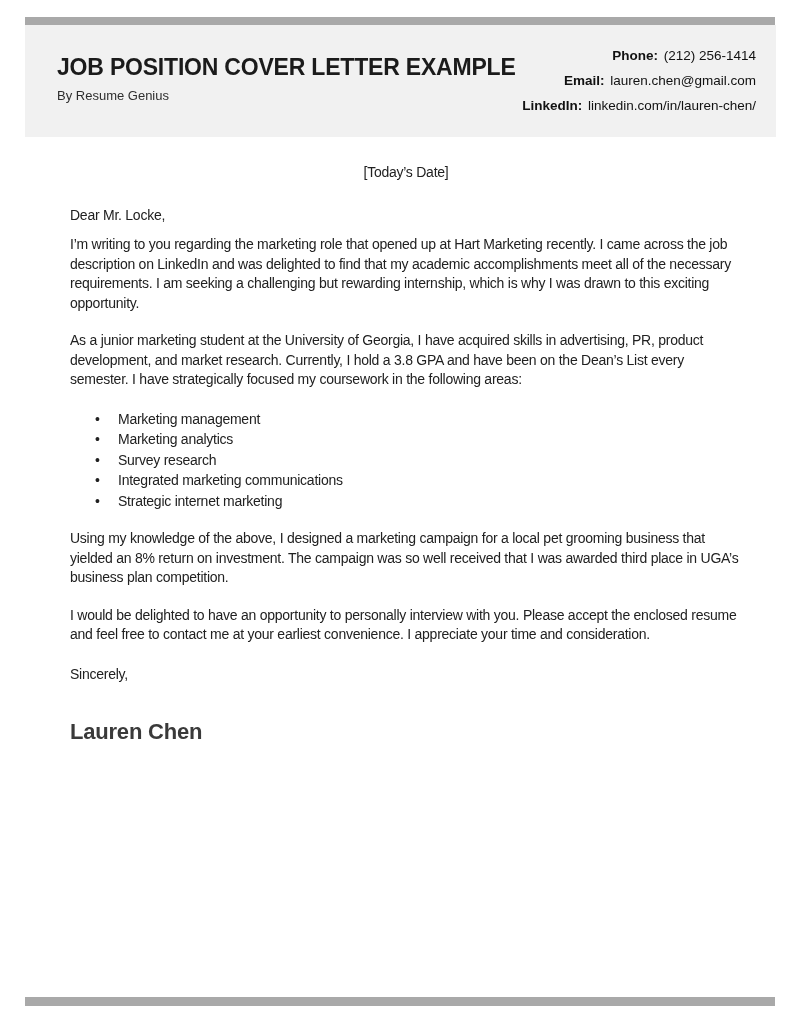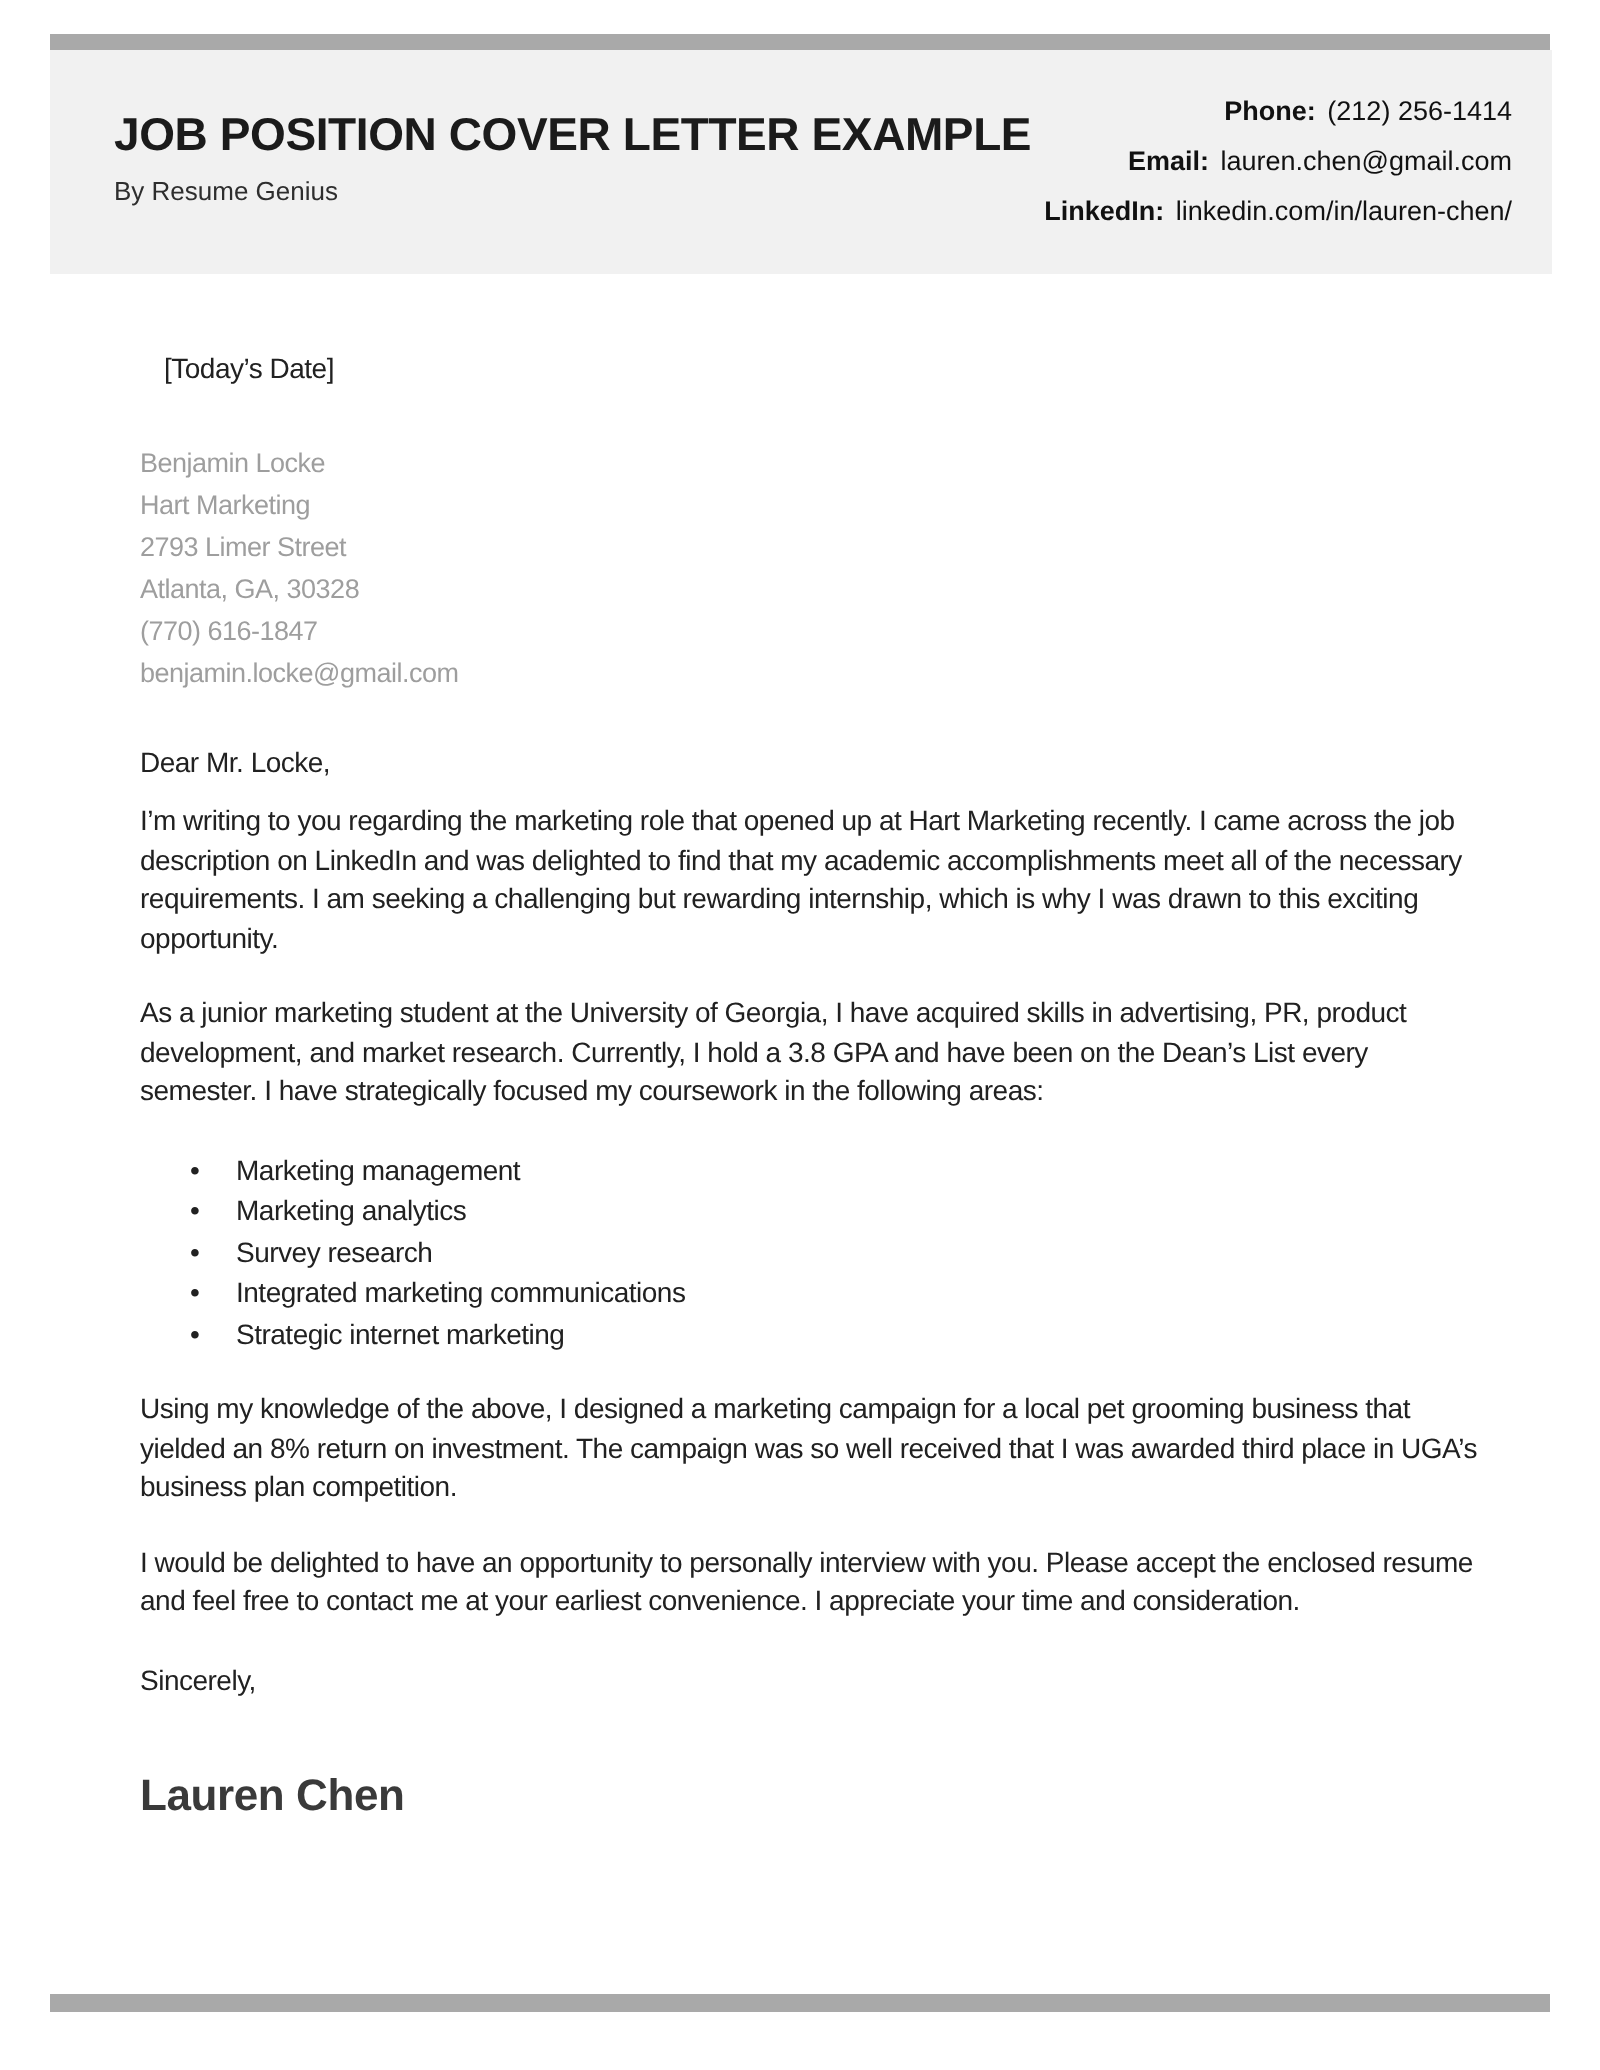--- a/index.html
+++ b/index.html
@@ -57,21 +57,21 @@
   .letter {
     position: absolute;
     left: 70px; top: 0;
     width: 672px;
     box-sizing: border-box;
     padding-top: 163px;
     font-size: 14px;
     letter-spacing: -0.25px;
     color: #212121;
   }
-  .date-line { line-height: 18px; margin: 12px; }
+  .date-line { line-height: 18px; margin: 0; text-align: center; }
   .recipient {
     margin: 28px 0 0 0;
     color: #9e9e9e;
     font-size: 13.5px;
     line-height: 21px;
   }
   .recipient div { white-space: nowrap; }
   .salutation { margin: 25px 0 0 0; line-height: 19px; }
   .para { margin: 18px 0 0 0; line-height: 19.5px; }
   .para-first { margin-top: 10px; }
@@ -125,28 +125,20 @@
       <div class="contact-line">
         <span class="lbl">LinkedIn:</span>
         <span>linkedin.com/in/lauren-chen/</span>
       </div>
     </div>
   </div>
 
   <div class="letter">
     <p class="date-line">[Today’s Date]</p>
 
-    <div class="recipient">
-      <div>Benjamin Locke</div>
-      <div>Hart Marketing</div>
-      <div>2793 Limer Street</div>
-      <div>Atlanta, GA, 30328</div>
-      <div>(770) 616-1847</div>
-      <div>benjamin.locke@gmail.com</div>
-    </div>
 
     <p class="salutation">Dear Mr. Locke,</p>
 
     <p class="para para-first">I’m writing to you regarding the marketing role that opened up at Hart Marketing recently. I came across the job description on LinkedIn and was delighted to find that my academic accomplishments meet all of the necessary requirements. I am seeking a challenging but rewarding internship, which is why I was drawn to this exciting opportunity.</p>
 
     <p class="para">As a junior marketing student at the University of Georgia, I have acquired skills in advertising, PR, product development, and market research. Currently, I hold a 3.8 GPA and have been on the Dean’s List every semester. I have strategically focused my coursework in the following areas:</p>
 
     <ul class="focus-list">
       <li>Marketing management</li>
       <li>Marketing analytics</li>

